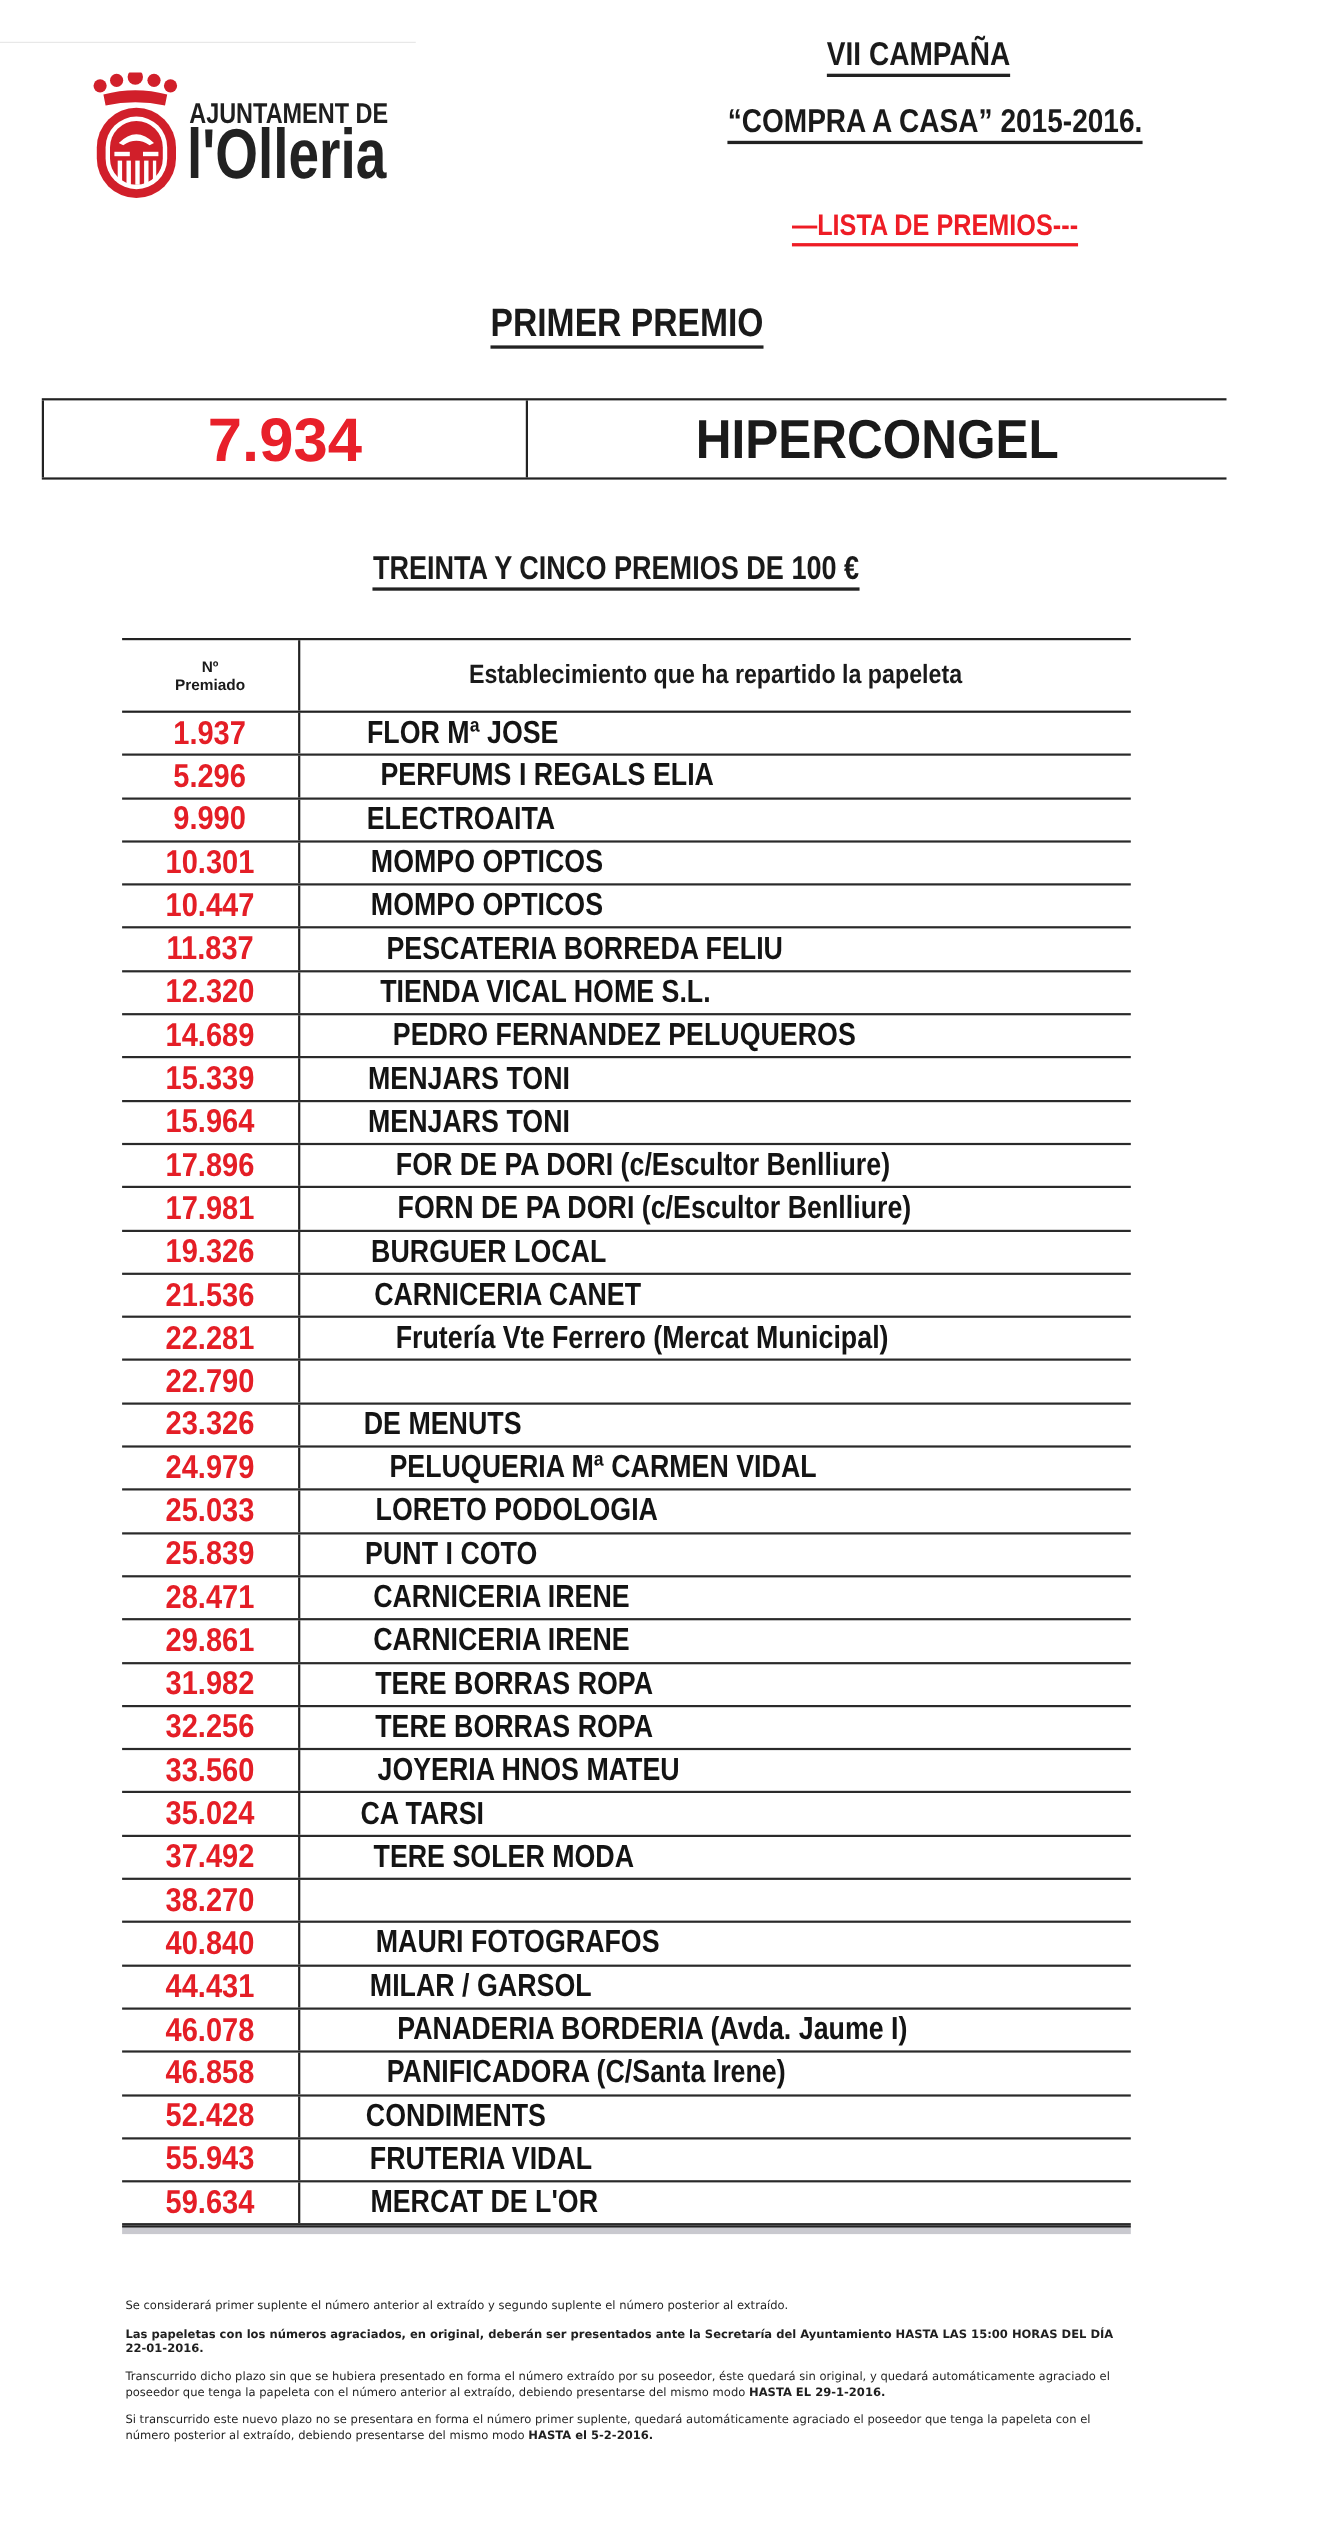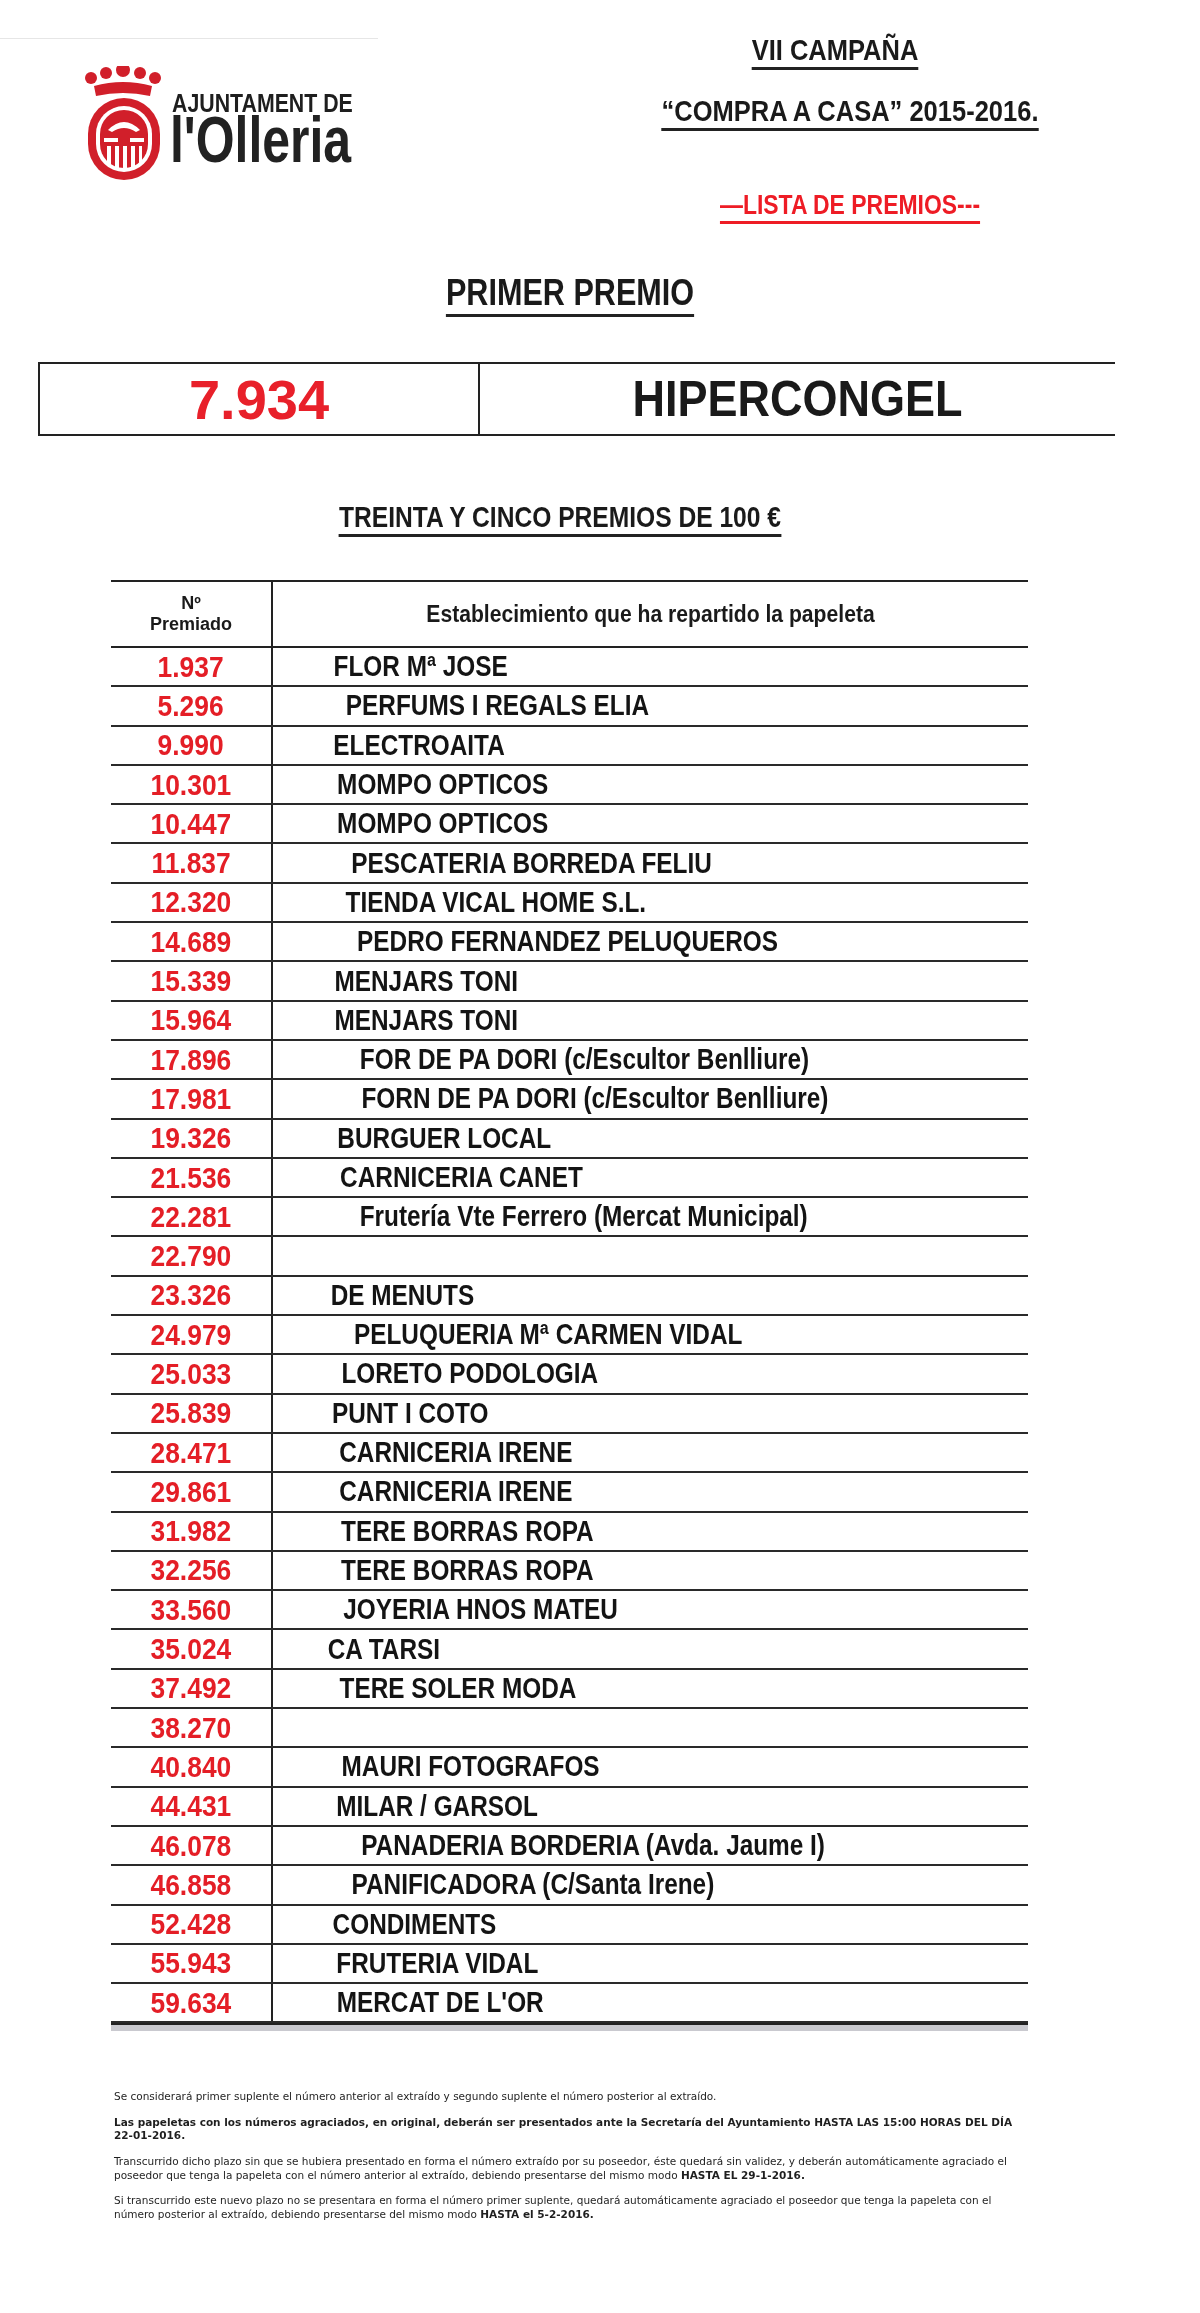--- a/index.html
+++ b/index.html
@@ -26,21 +26,21 @@
   
   .prize-box { left: 38px; top: 362px; width: 1077px; height: 70px; border-top: 2px solid #222; border-bottom: 2px solid #222; display: flex; }
   .prize-num { width: 438px; border-left: 2px solid #222; border-right: 2px solid #222; display: flex; align-items: center; justify-content: center; color: #e8202a; font-weight: bold; font-size: 56px; }
   .prize-name { flex: 1; display: flex; align-items: center; justify-content: center; font-weight: bold; font-size: 50px; color: #1a1a1a; transform: scaleX(0.9); }
 
   .h-treinta { left: 200px; top: 500px; width: 720px; font-size: 30px; transform: scaleX(0.82); }
 
   
   .table { left: 111px; top: 580px; width: 917px; }
   .thead { display: flex; height: 64px; border-top: 2px solid #222; border-bottom: 2px solid #222; }
-  .th-num { width: 160px; border-right: 2px solid #222; display: flex; flex-direction: column; align-items: center; justify-content: center; font-weight: bold; font-size: 18px; line-height: 1.15; color: #1a1a1a; }
+  .th-num { width: 160px; border-right: 2px solid #222; display: flex; flex-direction: column; align-items: center; justify-content: center; font-weight: bold; font-size: 14px; line-height: 1.15; color: #1a1a1a; }
   .th-est { flex: 1; display: flex; align-items: center; justify-content: center; font-weight: bold; font-size: 24px; color: #1a1a1a; transform: scaleX(0.88); }
   .row { display: flex; height: 37.3px; border-bottom: 2px solid #2a2a2a; gap: 44px; }
   .cell-num { width: 160px; border-right: 2px solid #222; display: flex; align-items: center; justify-content: center; color: #e41e26; font-weight: bold; font-size: 30px; }
   .cell-num span { transform: scaleX(0.88); display: inline-block; }
   .cell-est { flex: 1; display: flex; align-items: center; justify-content: flex-start; font-weight: bold; font-size: 29px; color: #141414; white-space: nowrap; }
   .cell-est span { transform: scaleX(0.84); display: inline-block; }
   .table-foot { height: 6px; background: #c9c9cf; border-top: 2px solid #222; }
 
   
   .notes { left: 114px; top: 2090px; width: 900px; font-family: "DejaVu Sans", sans-serif; font-size: 10.5px; line-height: 1.3; color: #1f1f1f; }
@@ -372,15 +372,15 @@
           <span>MERCAT DE L'OR</span>
         </div>
       </div>
     </div>
   <div class="table-foot"></div>
 </div>
 
 <div class="abs notes">
   <p>Se considerará primer suplente el número anterior al extraído y segundo suplente el número posterior al extraído.</p>
   <p><b>Las papeletas con los números agraciados, en original, deberán ser presentados ante la Secretaría del Ayuntamiento HASTA LAS 15:00 HORAS DEL DÍA 22-01-2016.</b></p>
-  <p><span>Transcurrido dicho plazo sin que se hubiera presentado en forma el número extraído por su poseedor, éste quedará sin validez, y deberán automáticamente agraciado el poseedor que tenga la papeleta con el número anterior al extraído, debiendo presentarse del mismo modo </span><b>HASTA EL 29-1-2016.</b></p>
+  <p><span>Transcurrido dicho plazo sin que se hubiera presentado en forma el número extraído por su poseedor, éste quedará sin original, y quedará automáticamente agraciado el poseedor que tenga la papeleta con el número anterior al extraído, debiendo presentarse del mismo modo </span><b>HASTA EL 29-1-2016.</b></p>
   <p><span>Si transcurrido este nuevo plazo no se presentara en forma el número primer suplente, quedará automáticamente agraciado el poseedor que tenga la papeleta con el número posterior al extraído, debiendo presentarse del mismo modo </span><b>HASTA el 5-2-2016.</b></p>
 </div>
 
 </body></html>

